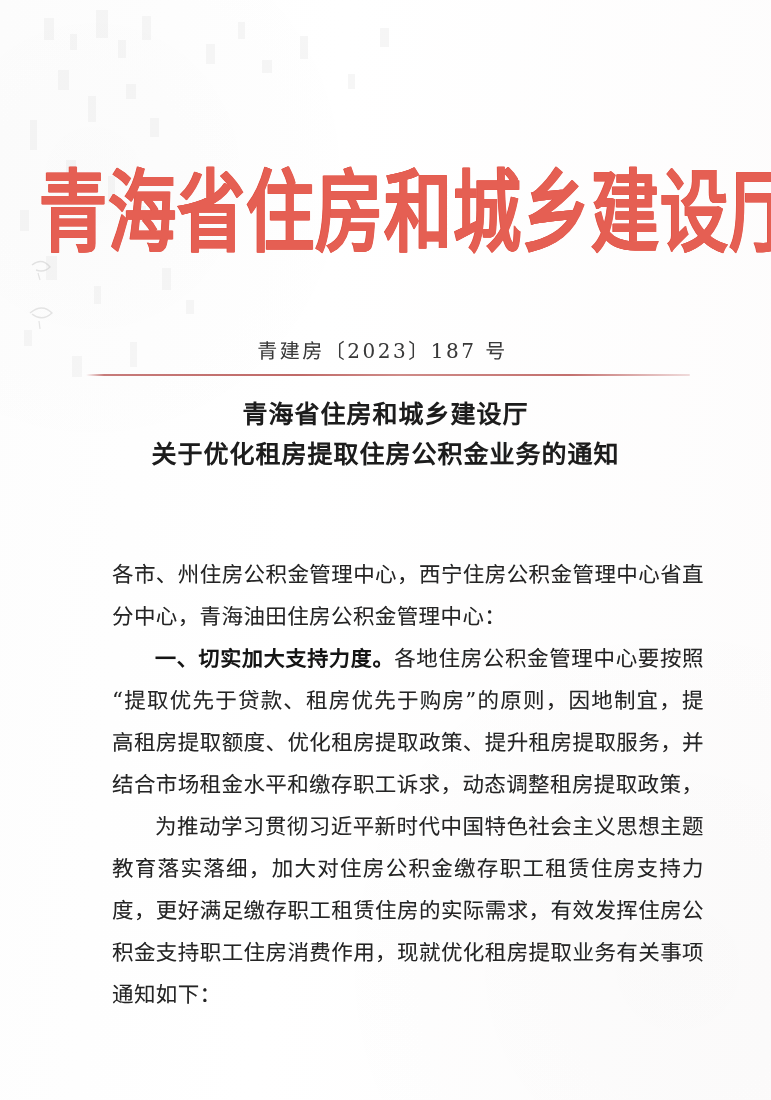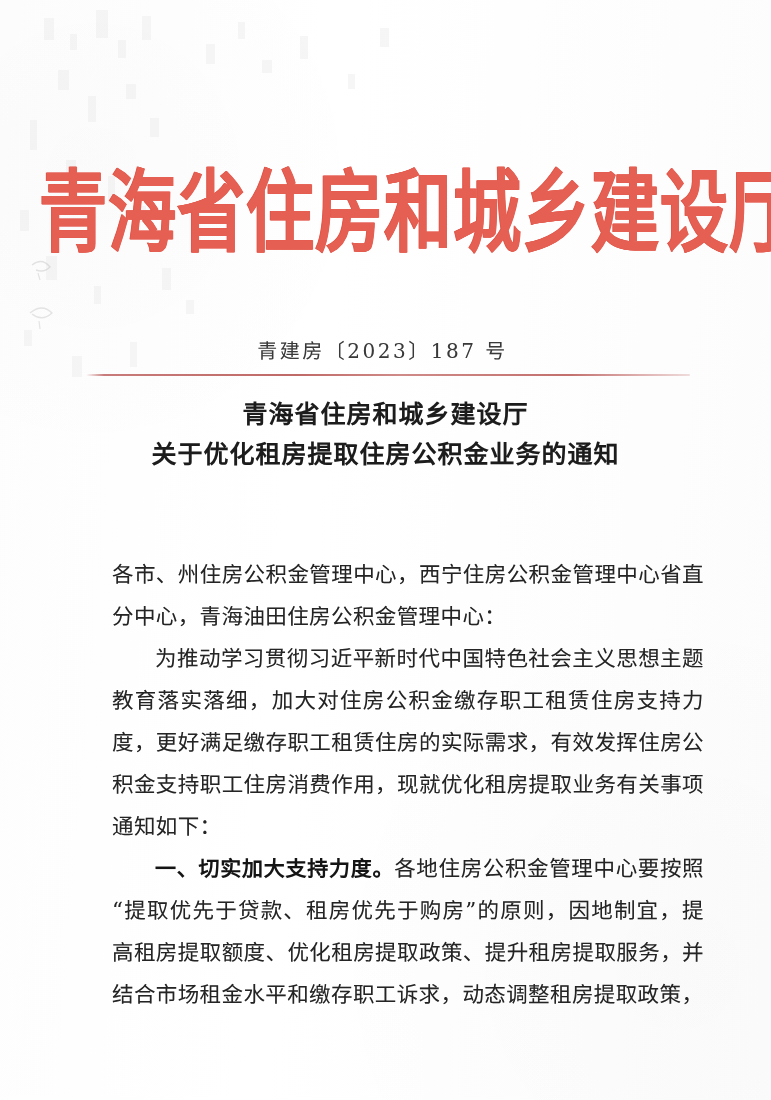--- a/index.html
+++ b/index.html
@@ -221,21 +221,21 @@
 
   <div class="doc-title">
     <span class="tl">青海省住房和城乡建设厅</span>
     <span class="tl">关于优化租房提取住房公积金业务的通知</span>
   </div>
 
   <div class="doc-body">
 
     <p class="para">各市、州住房公积金管理中心，西宁住房公积金管理中心省直分中心，青海油田住房公积金管理中心：</p>
 
-    <p class="para indent">为推动学习贯彻习近平新时代中国特色社会主义思想主题教育落实落细，加大对住房公积金缴存职工租赁住房支持力度，更好满足缴存职工租赁住房的实际需求，有效发挥住房公积金支持职工住房消费作用，现就优化租房提取业务有关事项通知如下：</p>
-
     <p class="para indent">
       <span class="sec-head">一、切实加大支持力度。</span><span>各地住房公积金管理中心要按照“提取优先于贷款、租房优先于购房”的原则，因地制宜，提高租房提取额度、优化租房提取政策、提升租房提取服务，并结合市场租金水平和缴存职工诉求，动态调整租房提取政策，</span>
     </p>
 
+    <p class="para indent">为推动学习贯彻习近平新时代中国特色社会主义思想主题教育落实落细，加大对住房公积金缴存职工租赁住房支持力度，更好满足缴存职工租赁住房的实际需求，有效发挥住房公积金支持职工住房消费作用，现就优化租房提取业务有关事项通知如下：</p>
+
   </div>
 
 </div>
 
 </body></html>

